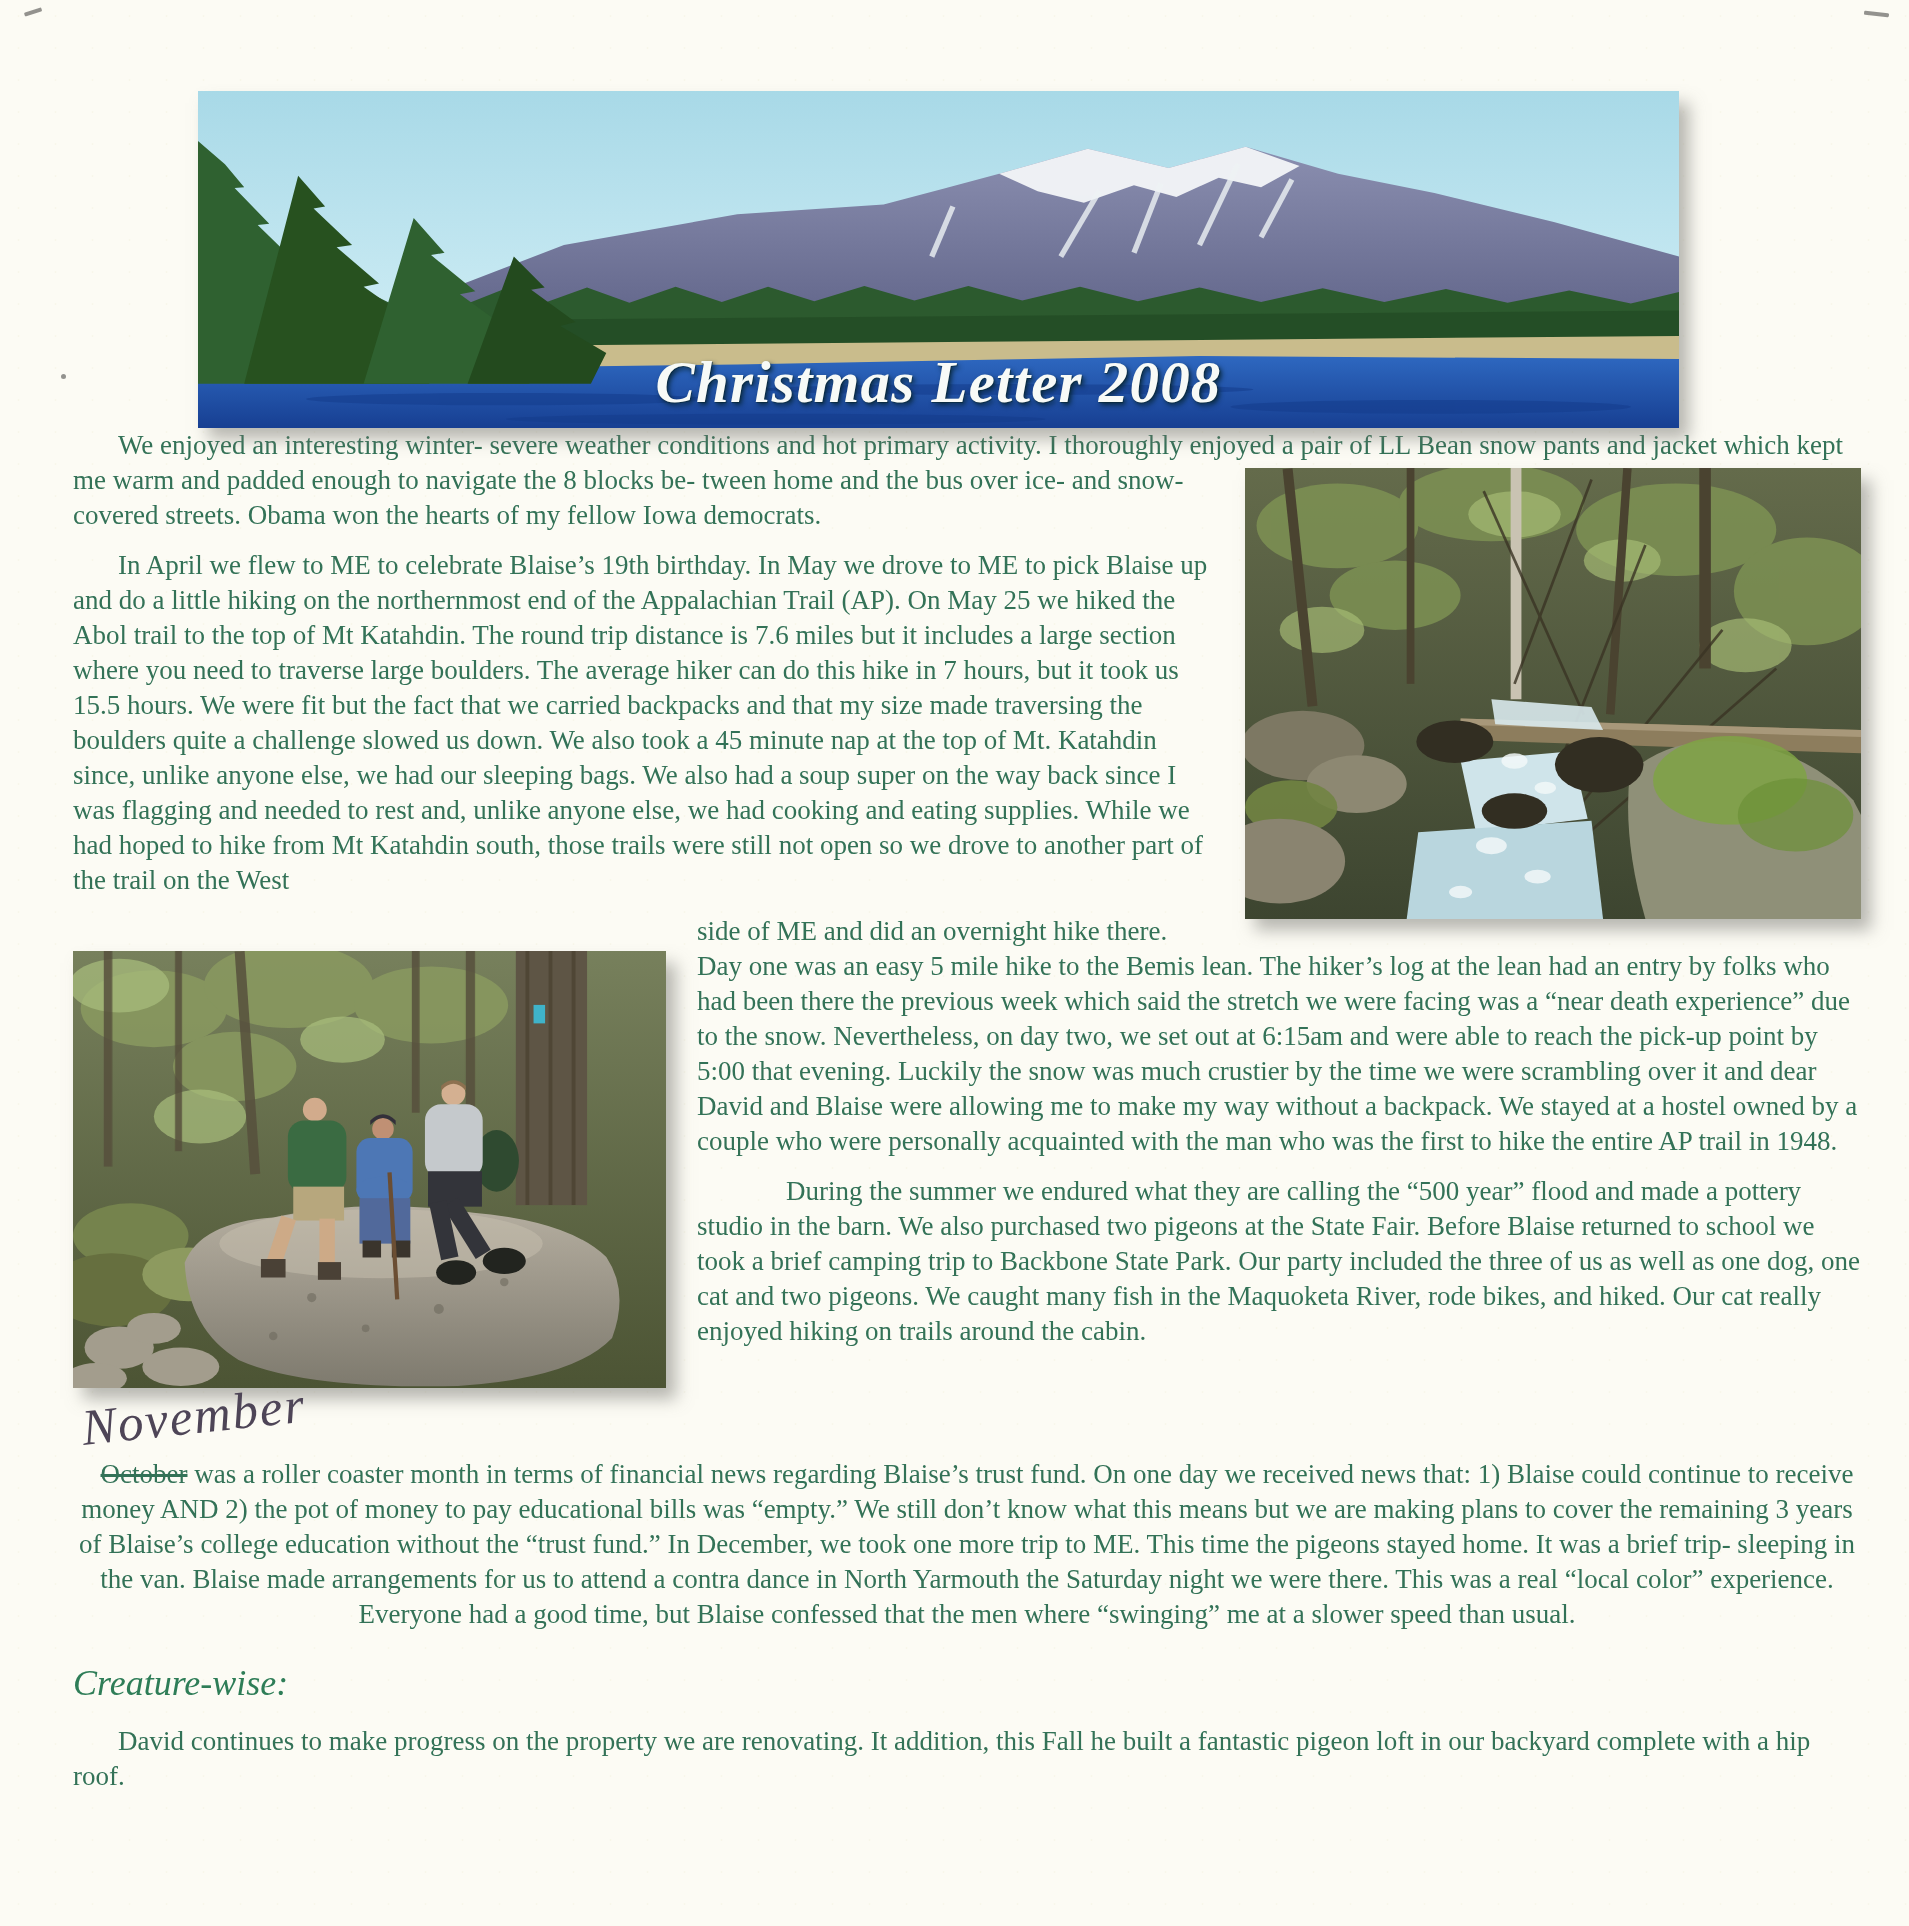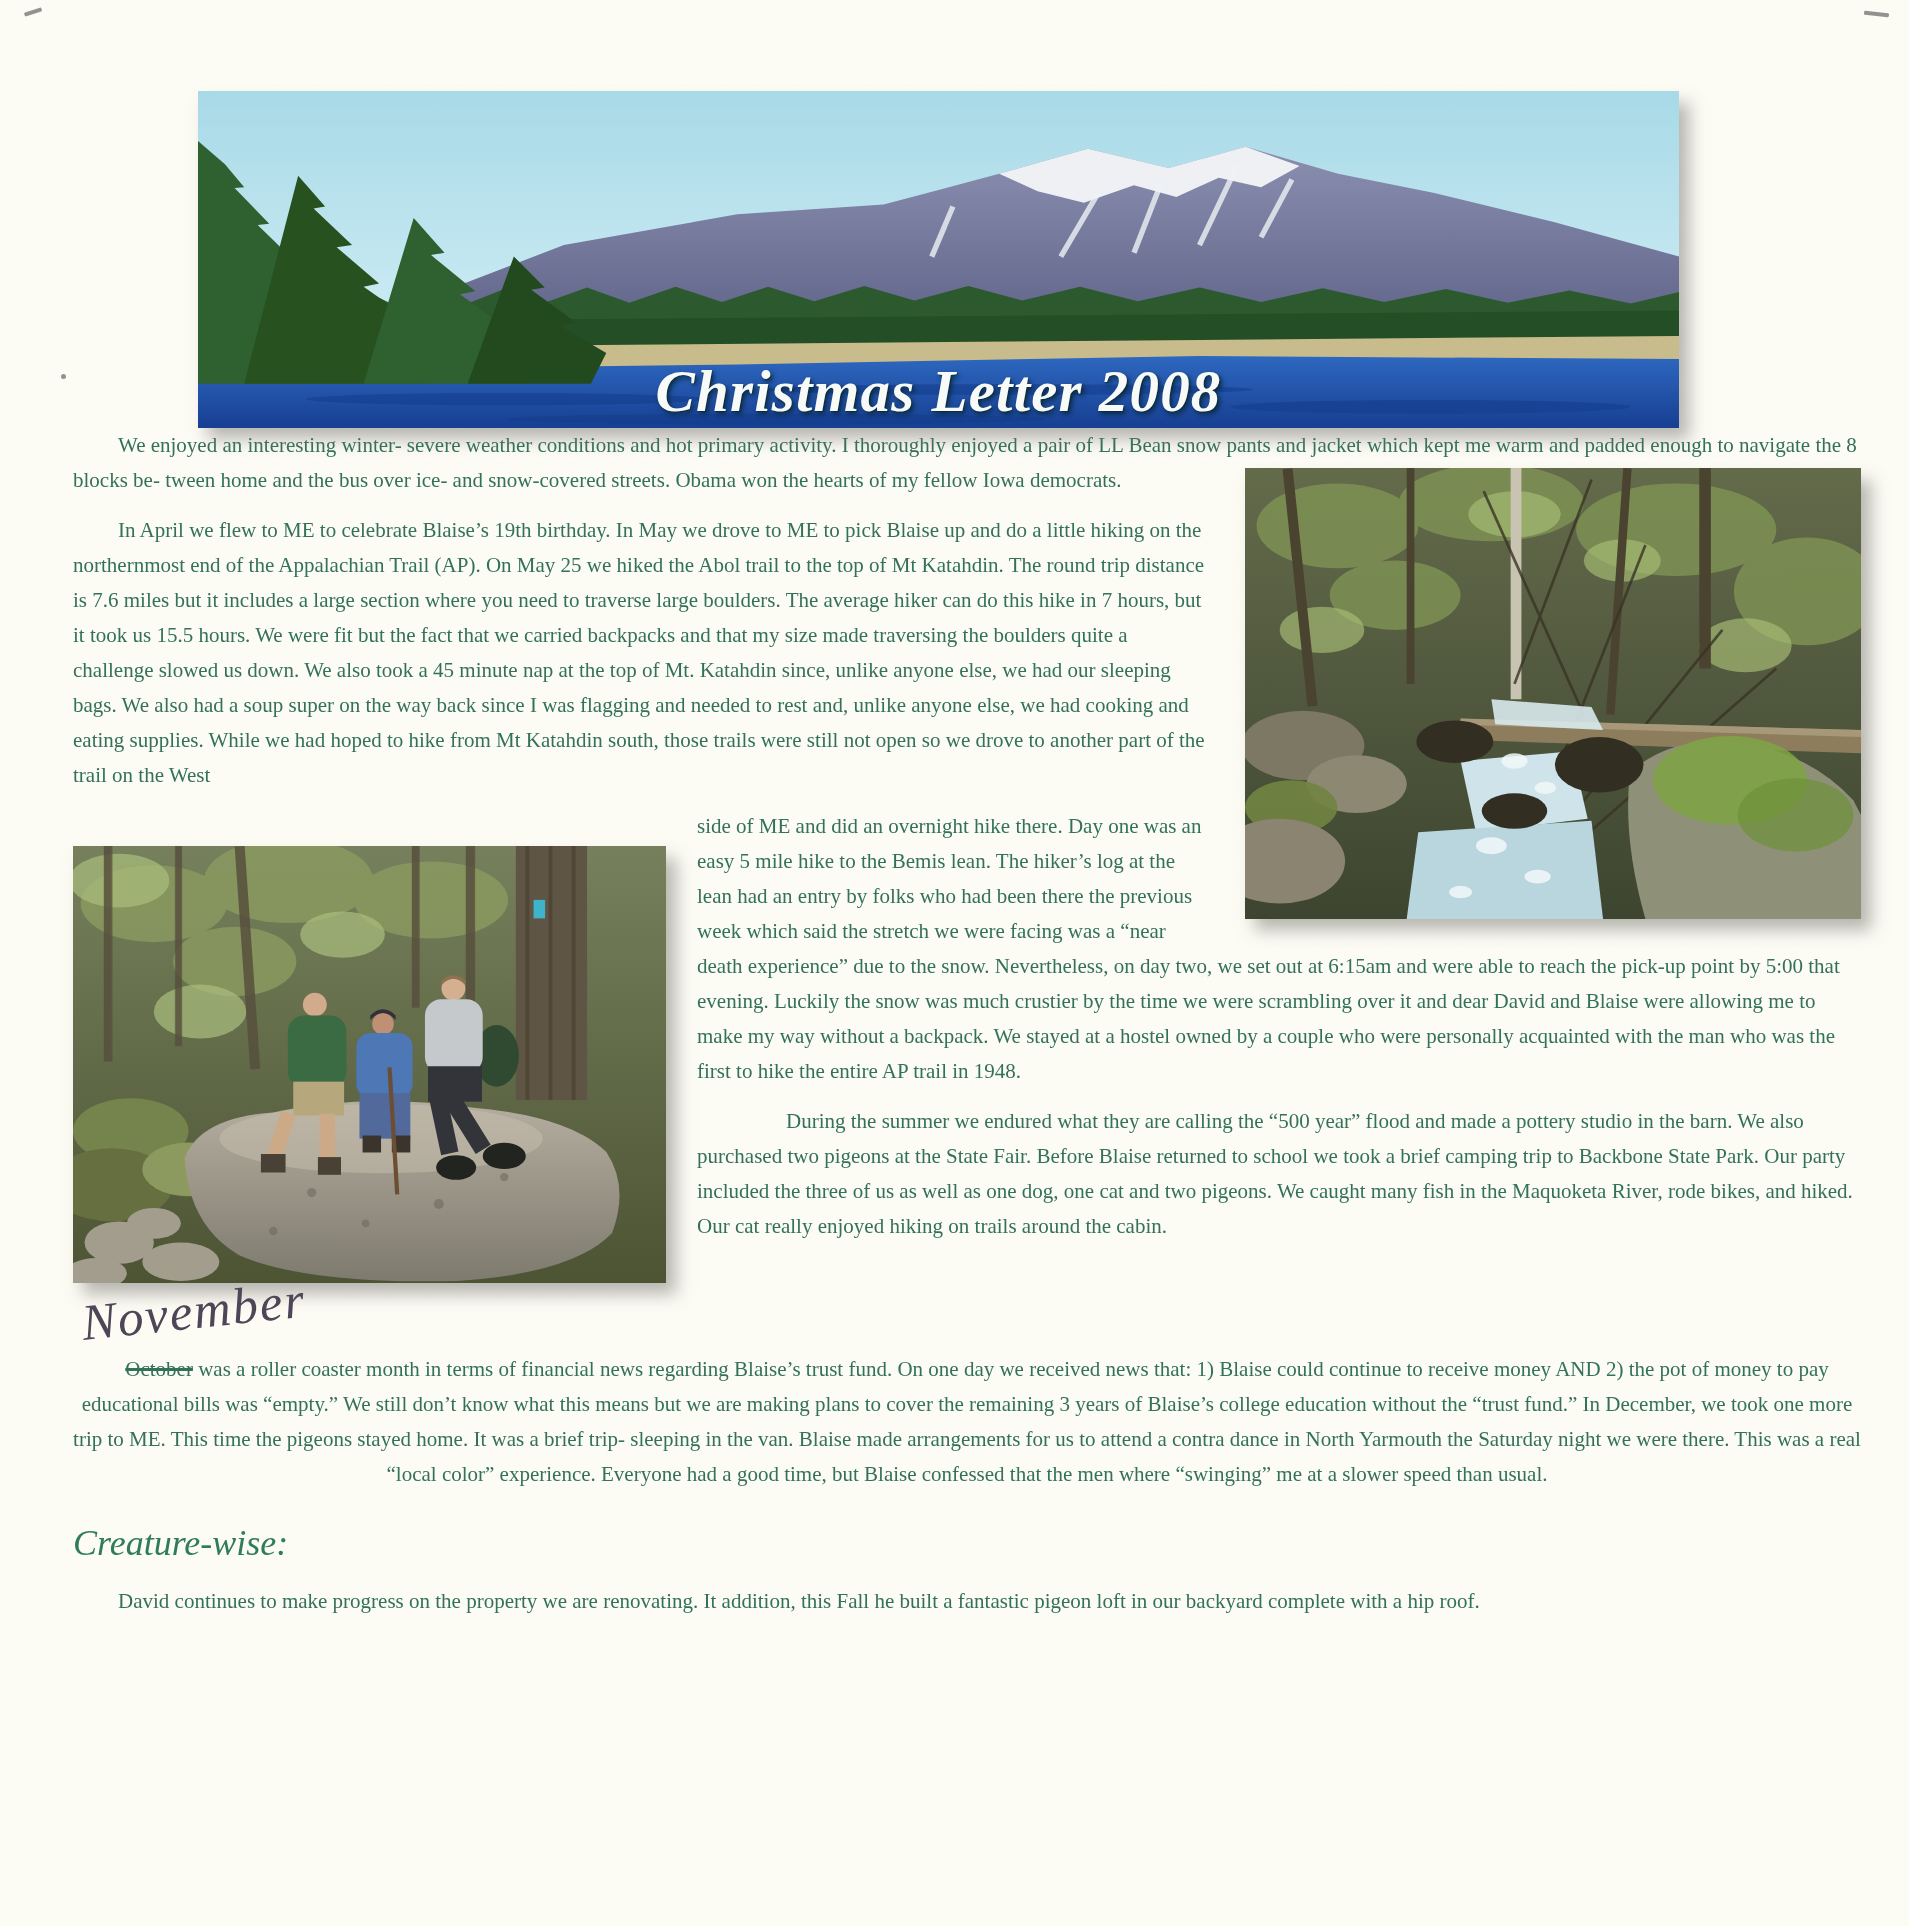--- a/index.html
+++ b/index.html
@@ -14,33 +14,33 @@
   .page{padding:0 49px 0 73px;}
 
   
   .banner{
     margin-left:125px;margin-top:91px;width:1481px;height:337px;position:relative;
     box-shadow:7px 9.2px 14px rgba(125,125,120,.45);
     background:#9ed3e3;
   }
   .banner svg{display:block;width:100%;height:100%;}
   .banner-title{
-    position:absolute;left:0;right:0;bottom:2px;text-align:center;
+    position:absolute;left:0;right:0;bottom:11px;text-align:center;
     font-size:59px;font-style:italic;font-weight:bold;letter-spacing:1.2px;
     color:#f7faf7;
     text-shadow:2.3px 3.1px 5.4px rgba(8,40,60,.95), 0.8px 1.2px 0.8px rgba(12,48,70,.85);
     white-space:nowrap;
   }
 
   
   .section-heading{
     font-size:36px;line-height:42px;font-style:italic;font-weight:normal;
     color:#2e7d57;margin:30px 0 20px 0;clear:both;
   }
-  p.body-par{font-size:21px;line-height:35px;margin:0 0 15.4px 0;}
+  p.body-par{font-size:27px;line-height:35px;margin:0 0 15.4px 0;}
   .indent{text-indent:45px;}
   .indent-lg{text-indent:89px;padding-left:32px;}
   .clear-left{clear:left;text-align:center;}
   .struck{text-decoration:line-through;text-decoration-thickness:2.7px;padding-left:20px;}
 
   
   .photo{box-shadow:10px 12.3px 15.4px rgba(115,115,110,.5);background:#777;}
   .photo svg{display:block;width:100%;height:100%;}
   .float-stream{float:right;width:616px;height:451px;margin:4.6px 0 20px 35px;}
   .float-boulder{float:left;width:593px;margin:37px 31px 0 0;}

